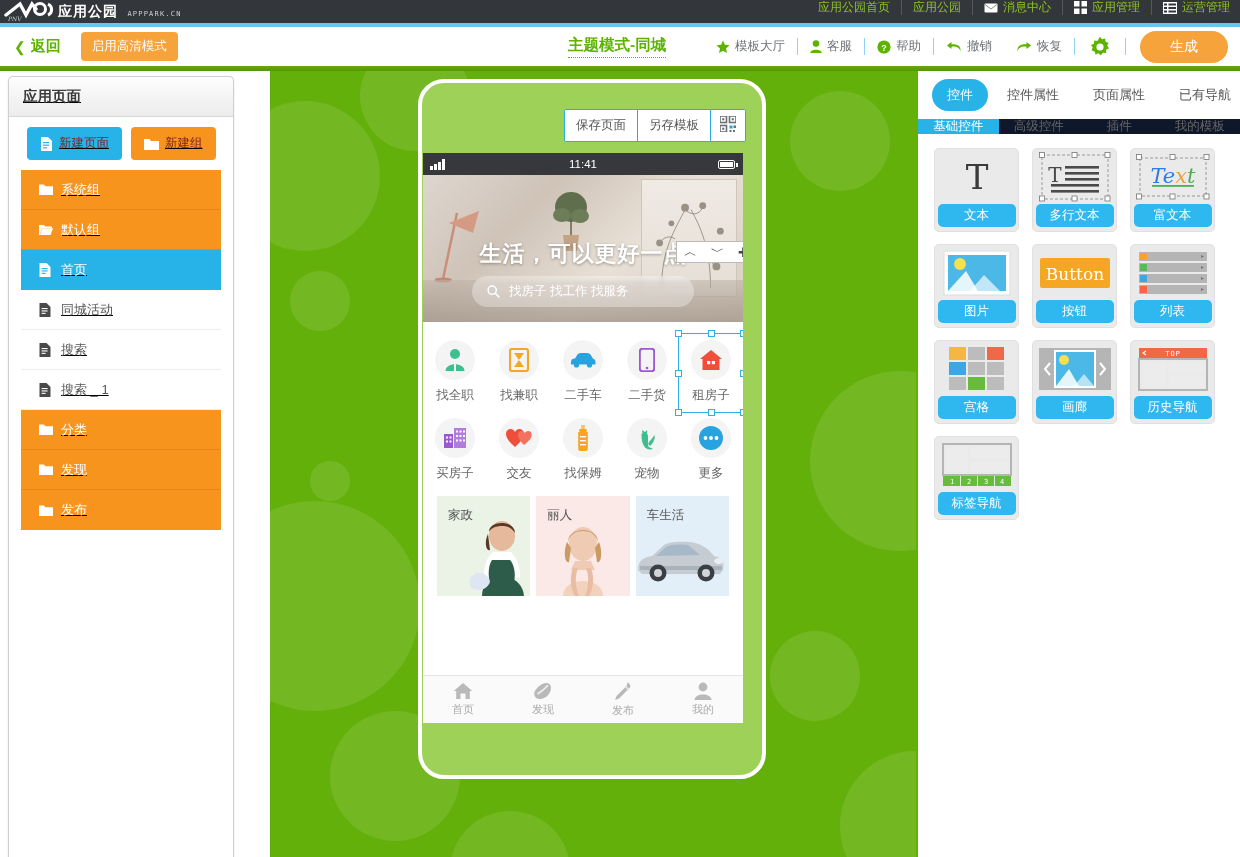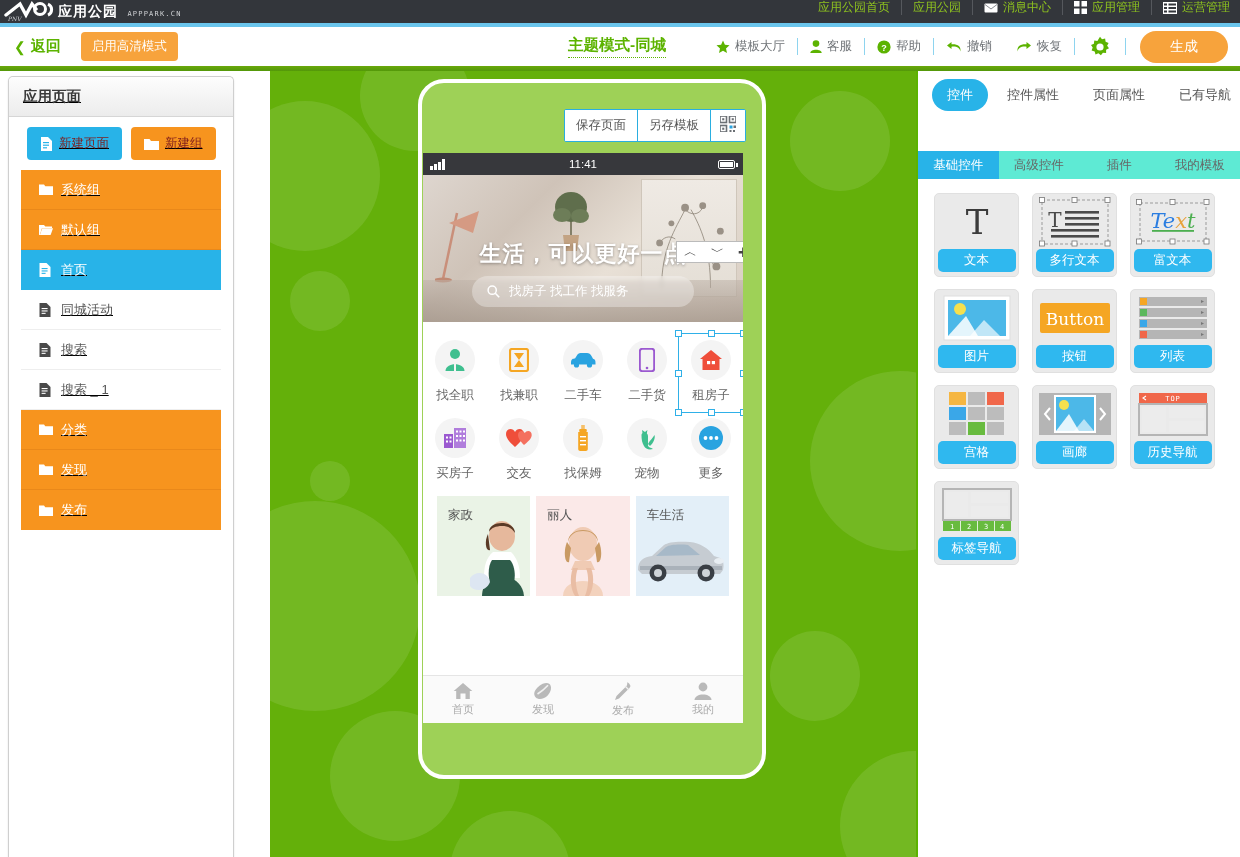--- a/index.html
+++ b/index.html
@@ -197,21 +197,21 @@
   .tab .ic { margin-bottom: 2px; display:flex; }
   .tab span { font-size: 11px; color: #aaa; }
 
   
   .rightpanel { width: 324px; background: #fff; border-left: 2px solid #5cb300; position: relative; }
   .rp-tabs1 { display: flex; align-items: center; height: 48px; padding-left: 14px; gap: 4px; }
   .rp-tab1 {
     font-size: 13px; color: #555; padding: 7px 15px; border-radius: 16px; cursor: pointer; white-space: nowrap;
   }
   .rp-tab1.active { background: #28b3e8; color: #fff; }
-  .rp-tabs2 { display: flex; background: #5eead4; height: 28px; margin-top: 32px; }
+  .rp-tabs2 { display: flex; background: #0f172a; height: 15px; }
   .rp-tab2 {
     flex: 1; display: flex; align-items: center; justify-content: center;
     font-size: 12.5px; color: #666; cursor: pointer;
   }
   .rp-tab2.active { background: #28b3e8; color: #fff; }
   .palette { display: flex; flex-wrap: wrap; padding: 14px 0 0 16px; gap: 12px 13px; }
   .pcard {
     width: 85px; height: 84px; background: #eaeaea; border-radius: 5px;
     display: flex; flex-direction: column; align-items: center; cursor: pointer;
     border: 1px solid #e0e0e0; overflow:hidden;

